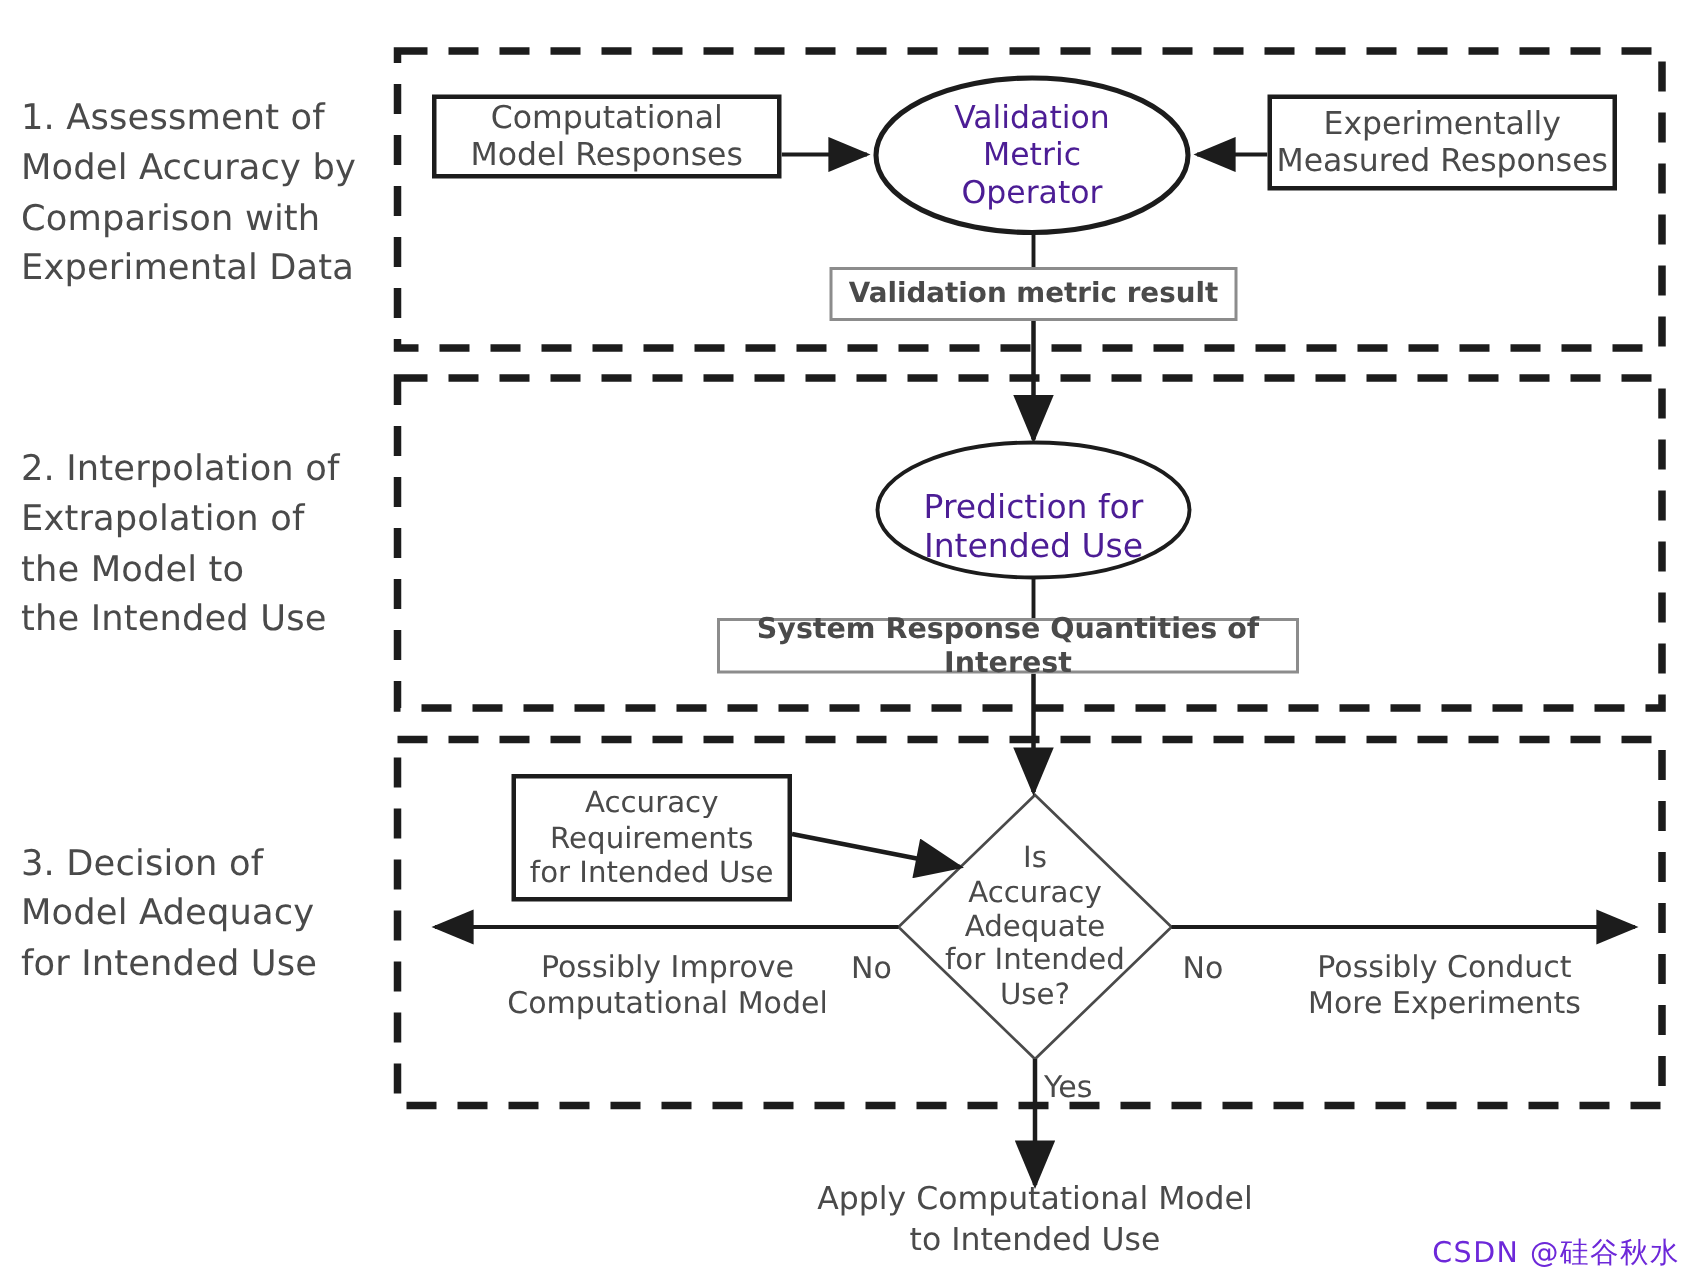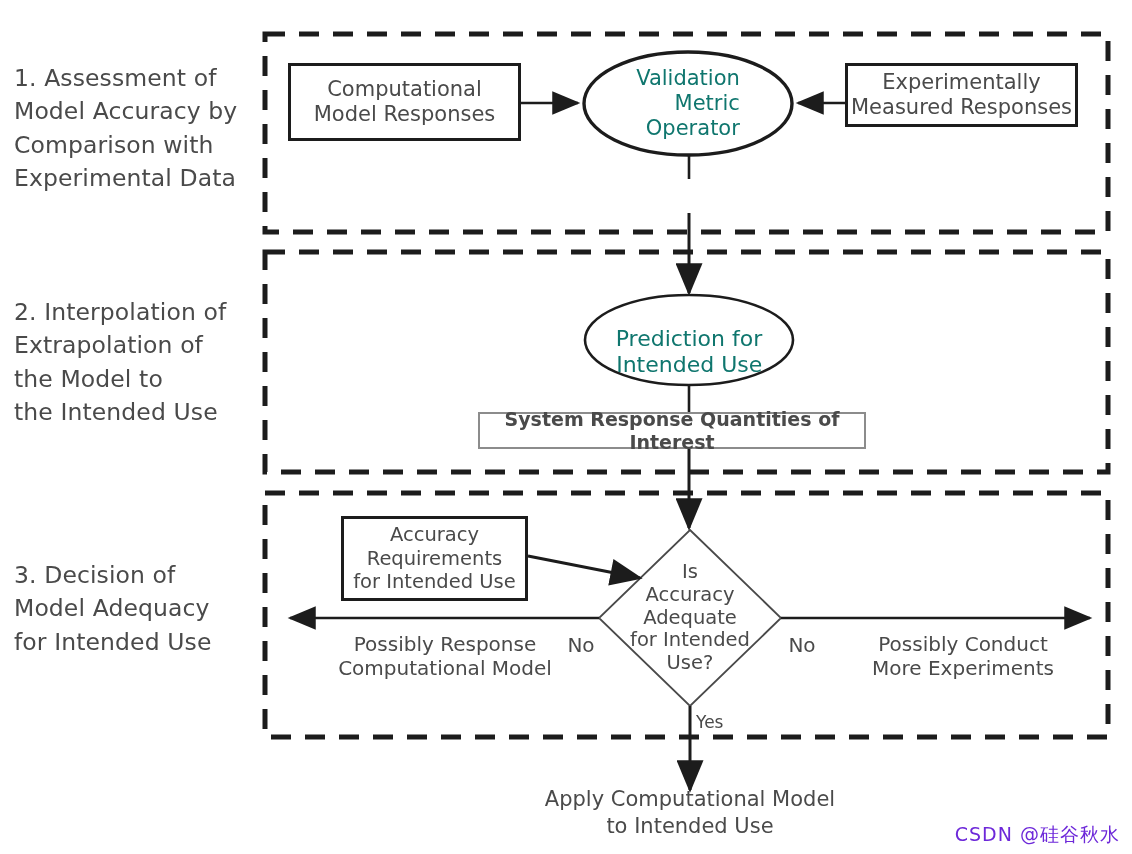--- a/index.html
+++ b/index.html
@@ -52,22 +52,22 @@
   }
   .node-box.heavy { border: 3px solid #1c1c1c; }
   .node-box.thin  { border: 2px solid #8c8c8c; }
 
   
   .ellipse-text {
     position: absolute;
     display: flex;
     align-items: center;
     justify-content: center;
-    text-align: right;
-    color: #0f766e;
+    text-align: center;
+    color: #4c1d95;
     line-height: 1.2;
     white-space: pre-line;
     pointer-events: none;
   }
   
   .diamond-text {
     position: absolute;
     display: flex;
     align-items: center;
     justify-content: center;
@@ -141,26 +141,27 @@
 Comparison with
 Experimental Data</div>
   <div class="stage-label" style="top:296px;">2. Interpolation of
 Extrapolation of
 the Model to
 the Intended Use</div>
   <div class="stage-label" style="top:559px;">3. Decision of
 Model Adequacy
 for Intended Use</div>
 
-  <div class="node-box heavy" style="left:288px; top:63px; width:233px; height:78px; font-size:21px;">Computational
+  <div class="node-box heavy" style="left:288px; top:63px; width:233px; height:56px; font-size:21px;">Computational
 Model Responses</div>
 
   <div class="node-box heavy" style="left:845px; top:63px; width:233px; height:64px; font-size:21px;">Experimentally
 Measured Responses</div>
 
+  <div class="node-box thin" style="left:553px; top:178px; width:272px; height:36px; font-size:18.5px; font-weight:bold;">Validation metric result</div>
 
   <div class="node-box thin" style="left:478px; top:412px; width:388px; height:37px; font-size:19px; font-weight:bold;">System Response Quantities of Interest</div>
 
   <div class="node-box heavy" style="left:341px; top:516px; width:187px; height:85px; font-size:19.5px;">Accuracy
 Requirements
 for Intended Use</div>
 
   <div class="ellipse-text" style="left:584px; top:52px; width:208px; height:103px; font-size:21px;">Validation
 Metric
 Operator</div>
@@ -171,23 +172,23 @@
   <div class="diamond-text" style="left:595px; top:542px; width:190px; height:152px; font-size:19.5px;">Is
 Accuracy
 Adequate
 for Intended
 Use?</div>
 
   <div class="edge-label" style="left:546px; top:633px; width:70px; font-size:20px;">No</div>
 
   <div class="edge-label" style="left:767px; top:633px; width:70px; font-size:20px;">No</div>
 
-  <div class="edge-label" style="left:696px; top:712px; width:70px; text-align:left; font-size:17px;">Yes</div>
+  <div class="edge-label" style="left:696px; top:712px; width:70px; text-align:left; font-size:20px;">Yes</div>
 
-  <div class="edge-label" style="left:320px; top:632px; width:250px; font-size:20px;">Possibly Response
+  <div class="edge-label" style="left:320px; top:632px; width:250px; font-size:20px;">Possibly Improve
 Computational Model</div>
 
   <div class="edge-label" style="left:845px; top:632px; width:236px; font-size:20px;">Possibly Conduct
 More Experiments</div>
 
   <div class="edge-label" style="left:525px; top:786px; width:330px; font-size:21px; line-height:1.28;">Apply Computational Model
 to Intended Use</div>
 
   <div id="watermark">CSDN @硅谷秋水</div>
 

